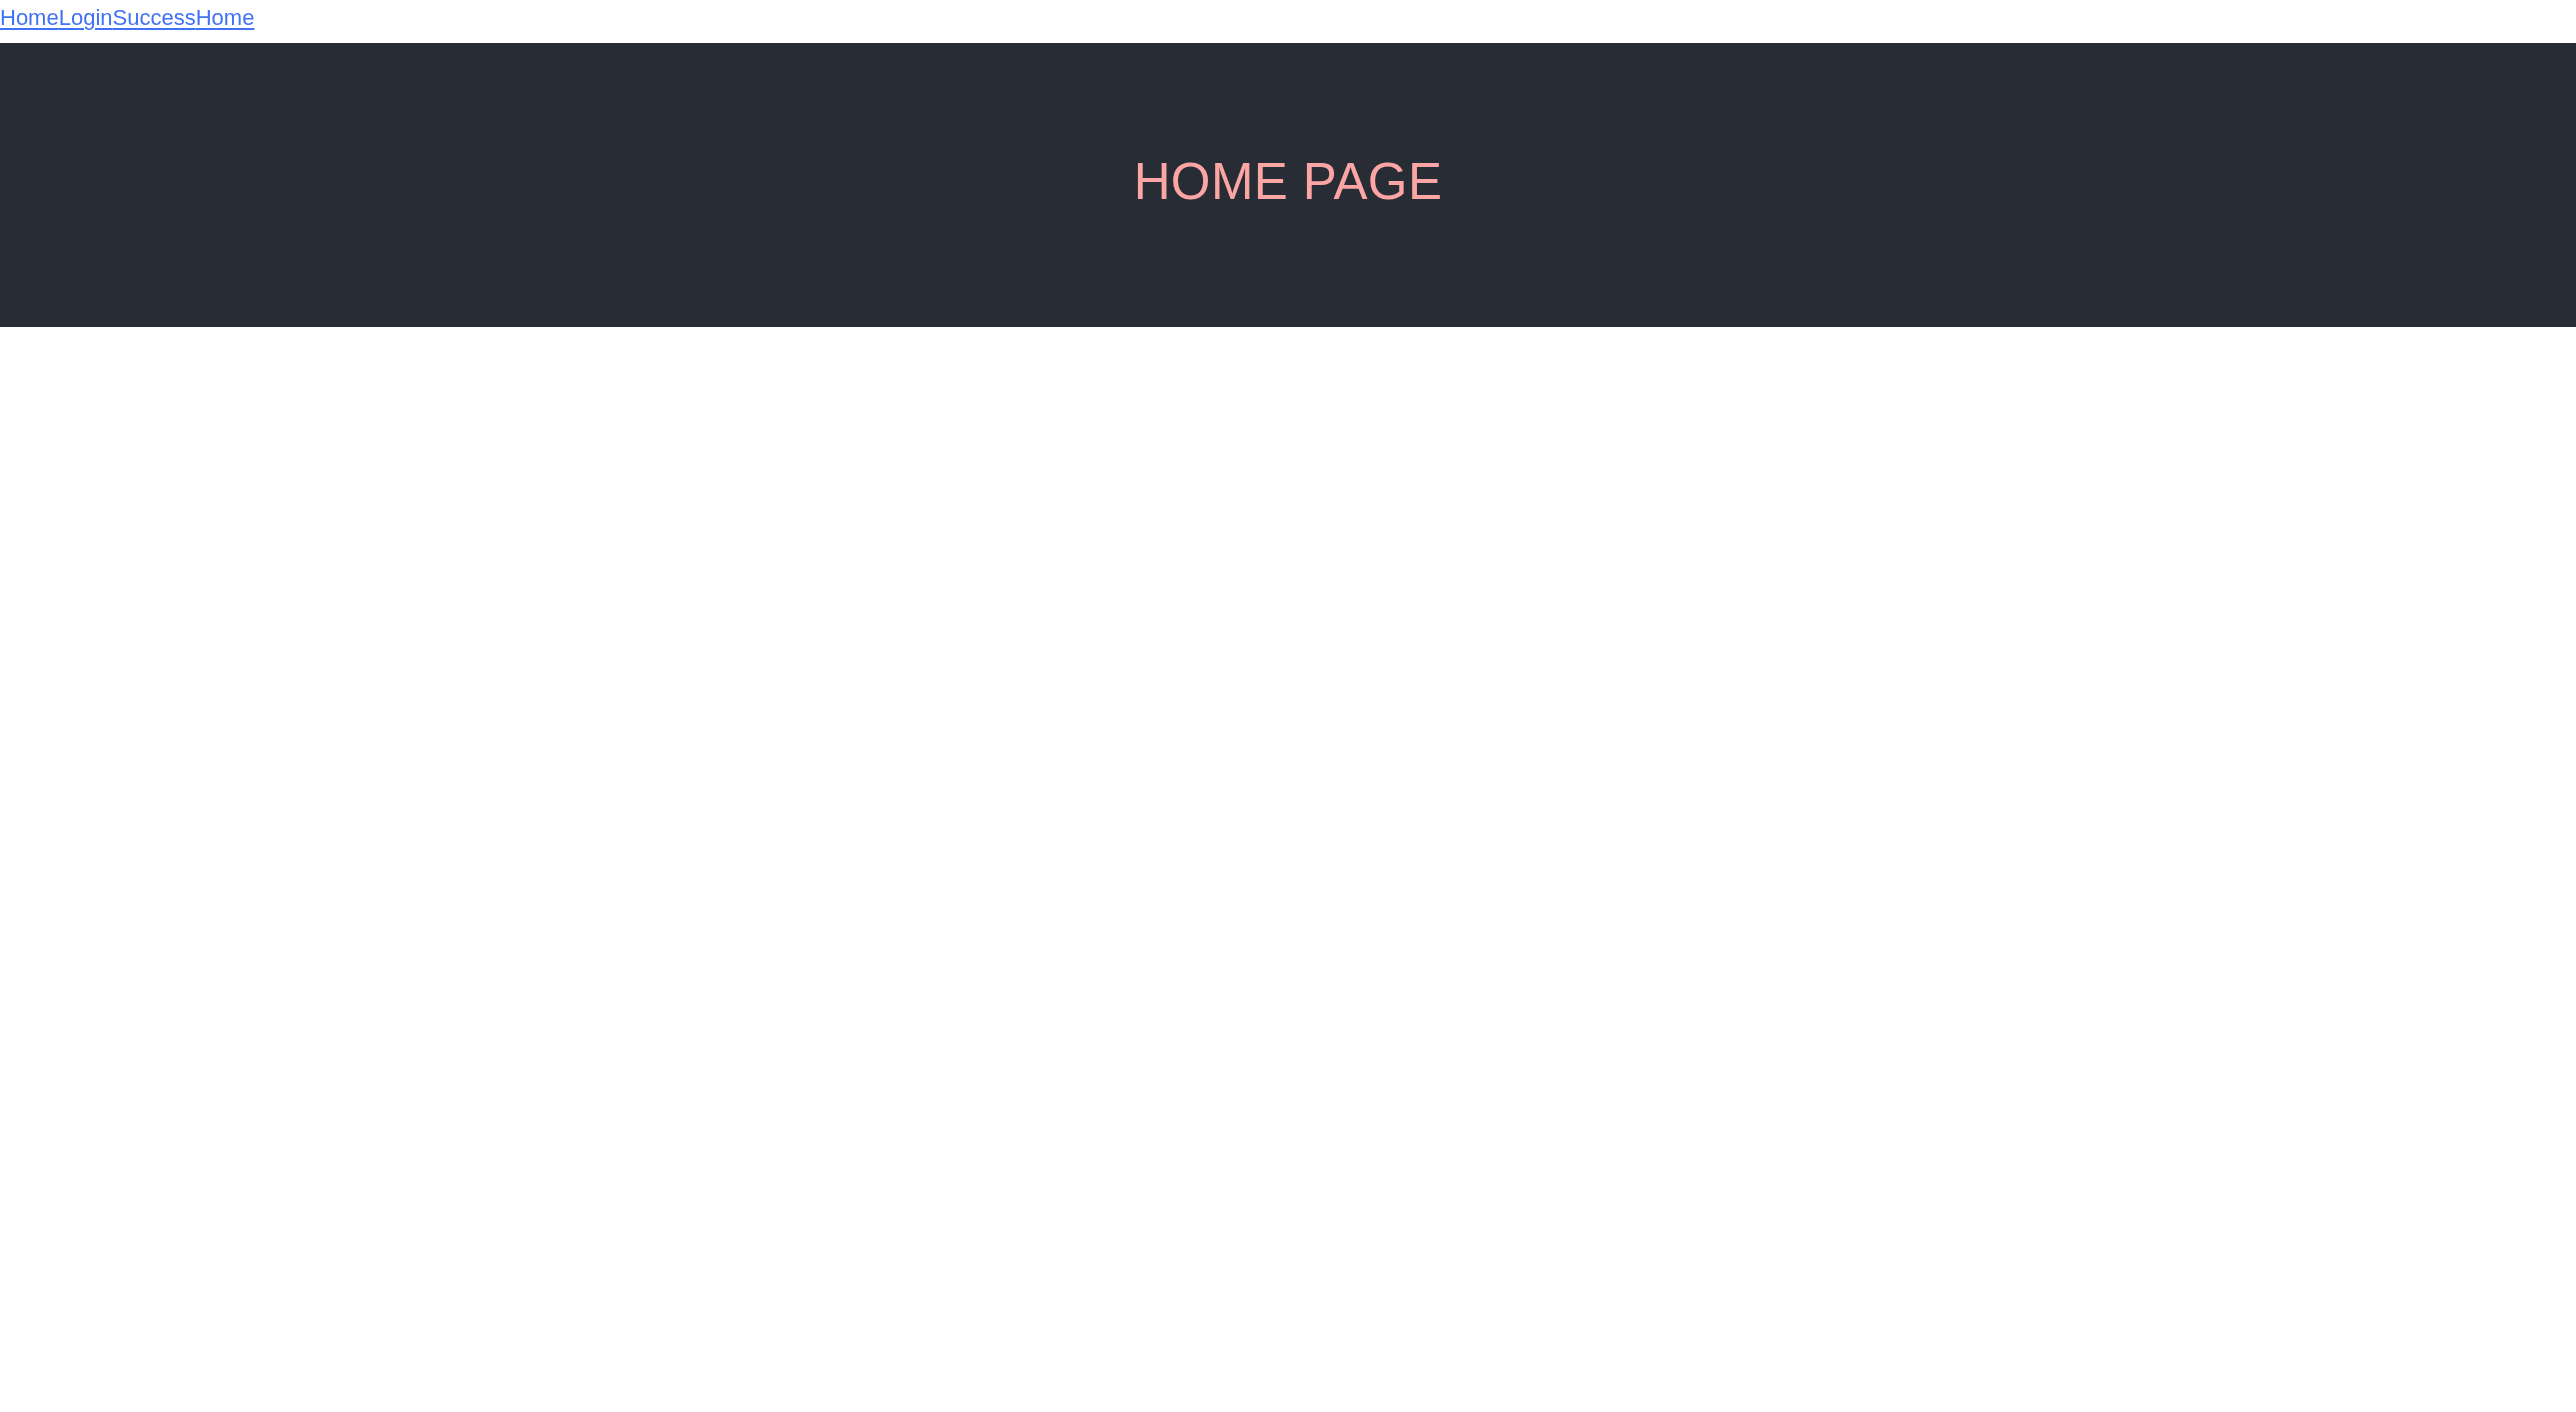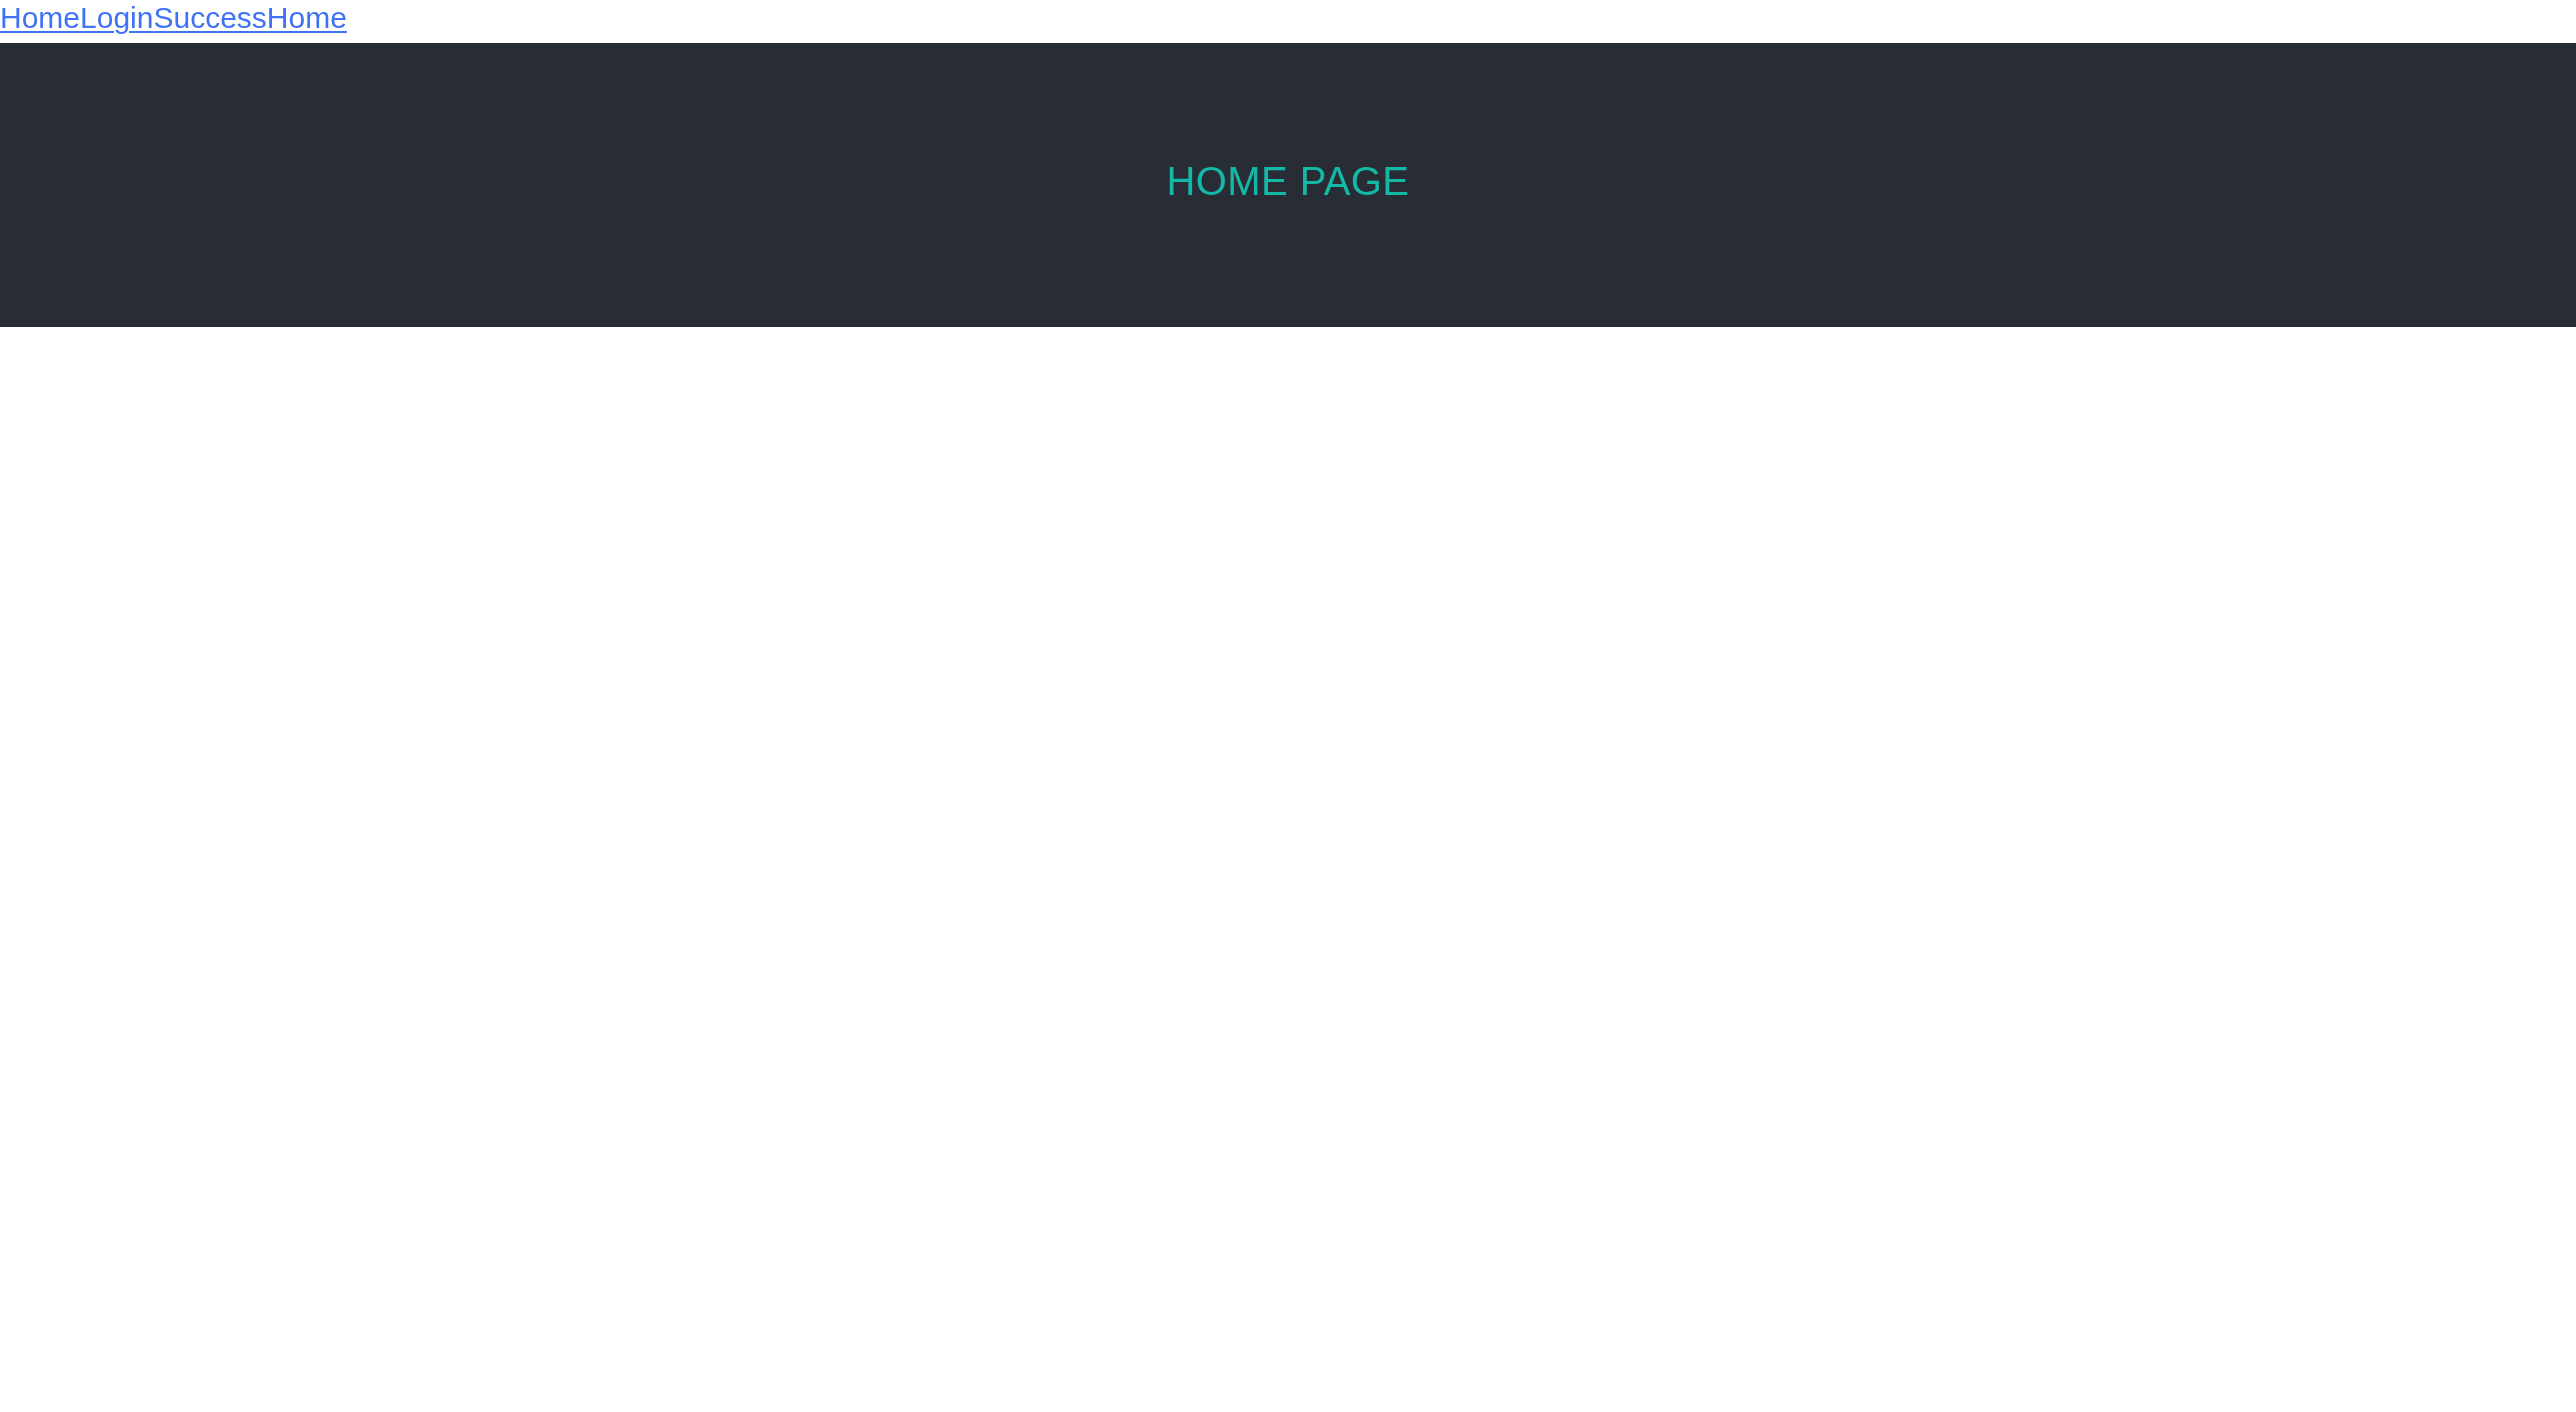--- a/index.html
+++ b/index.html
@@ -21,21 +21,21 @@
     left: 0;
     top: 0;
     height: 43px;
     line-height: 39px;
     white-space: nowrap;
     font-size: 0;           
   }
   .nav-link {
     display: inline-block;
     font-family: "Liberation Sans", sans-serif;
-    font-size: 30px;
+    font-size: 22px;
     line-height: 36px;
     color: #3f72f5;
     text-decoration: underline;
     text-decoration-color: #3f72f5;
     text-underline-offset: 2.7px;
     text-decoration-thickness: 1.8px;
     cursor: pointer;
   }
 
   
@@ -44,23 +44,23 @@
     left: 0;
     top: 43px;
     width: 2576px;
     height: 284px;
     background: #282c34;
     display: flex;
     align-items: center;
     justify-content: center;
   }
   .page-header-title {
-    color: #14b8a6;
+    color: #fca5a5;
     font-family: "Liberation Sans", sans-serif;
-    font-size: 40px;
+    font-size: 51px;
     font-weight: 400;
     letter-spacing: 0.4px;
     line-height: 1;
     position: relative;
     top: -3.6px;
   }
 
   
   .main-content {
     position: absolute;

